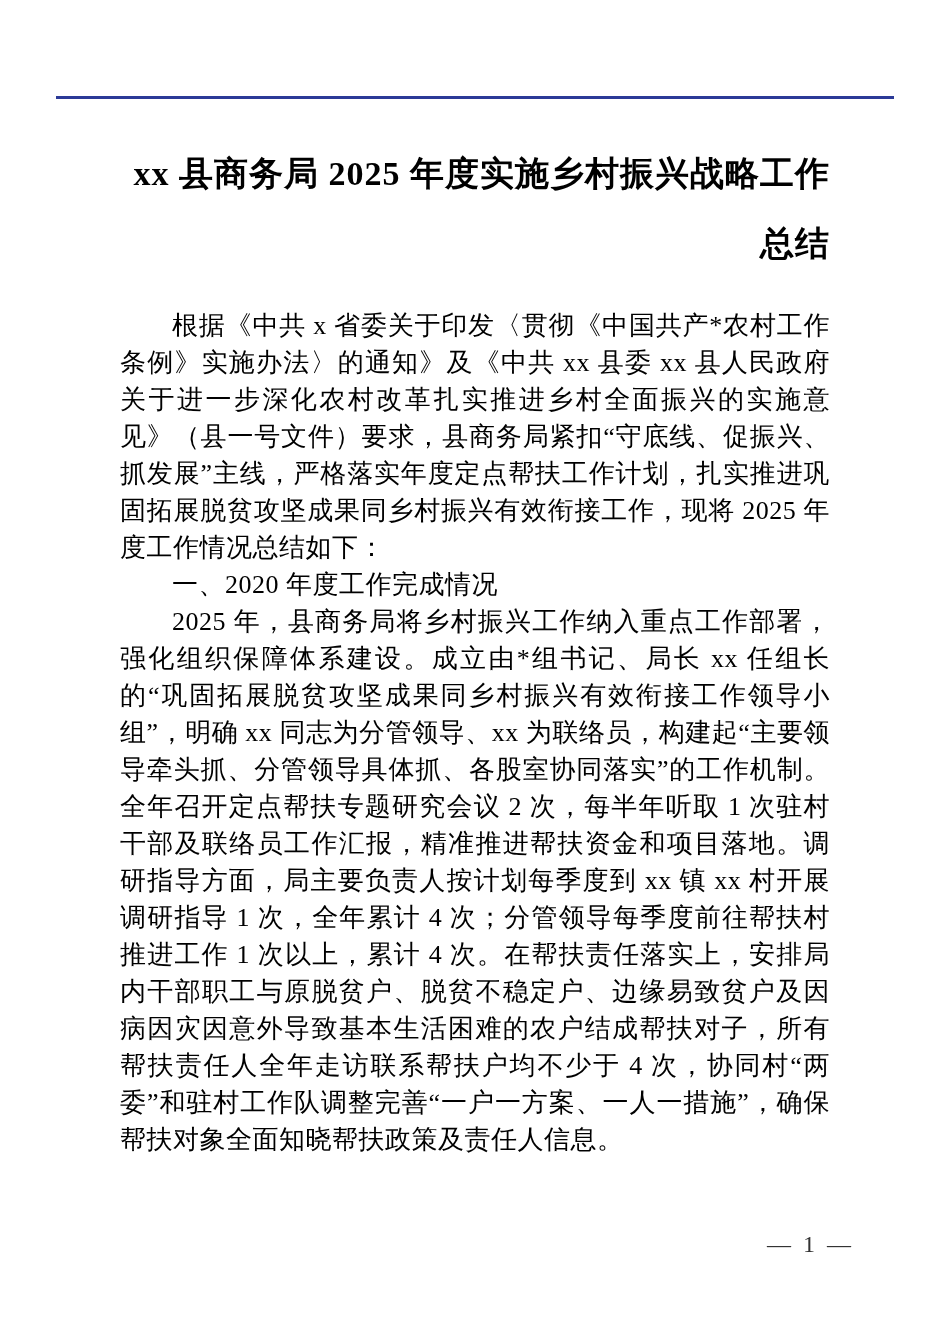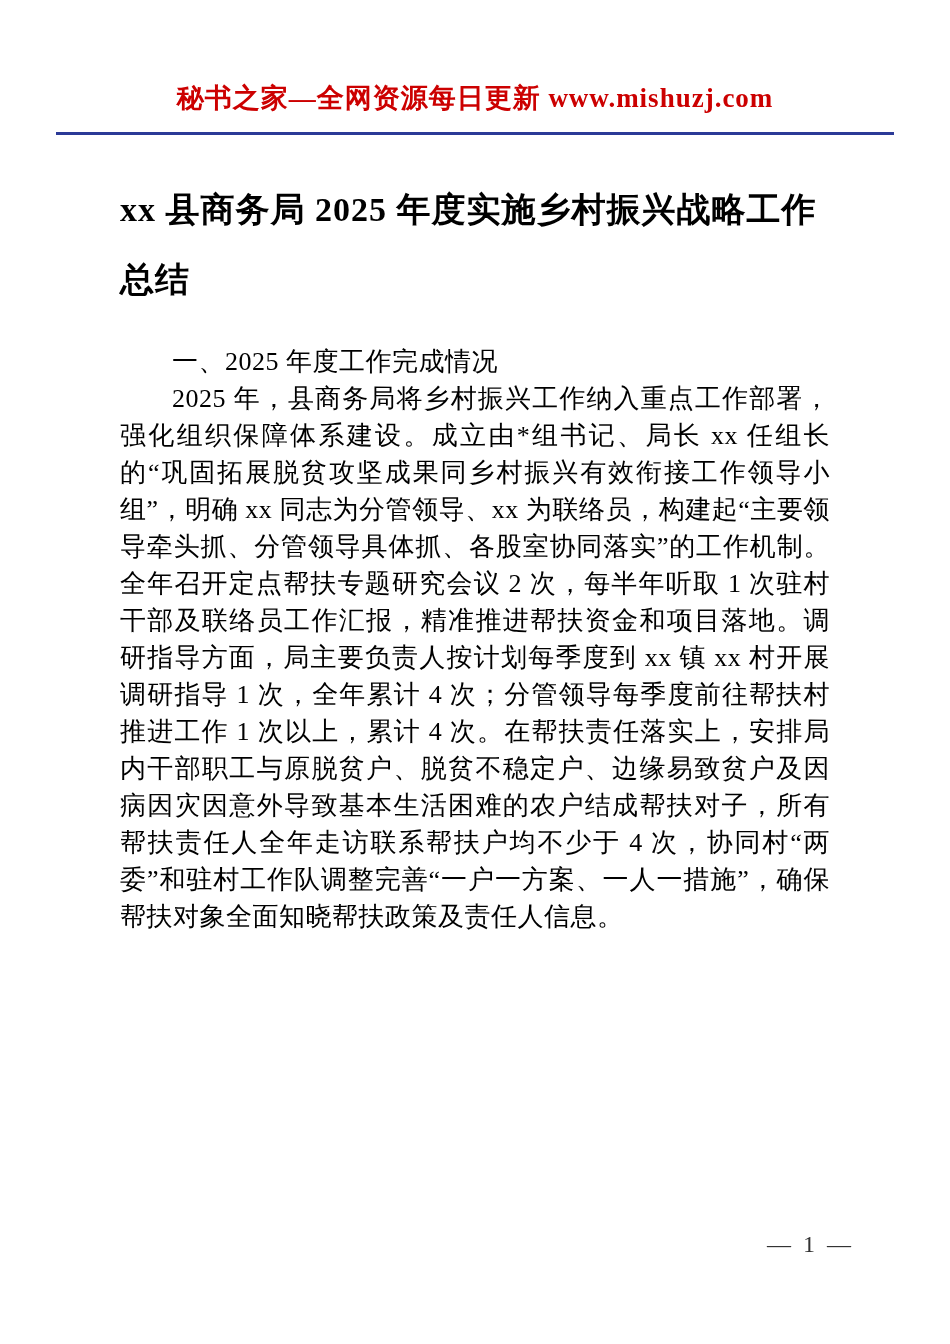--- a/index.html
+++ b/index.html
@@ -28,21 +28,21 @@
   .header-rule {
     border: none;
     border-top: 3px solid #2b3a97;
     margin: 16px -64px 0 -64px;
     height: 0;
   }
   .doc-title {
     margin: 40px 0 0 0;
     font-size: 34px;
     font-weight: 700;
-    text-align: left;
+    text-align: right;
     line-height: 70px;
     letter-spacing: 1px;
     color: #000000;
   }
   .body-text { margin-top: 28px; }
   p.para {
     margin: 0;
     font-size: 26px;
     line-height: 37px;
     text-align: justify;
@@ -57,28 +57,26 @@
     font-size: 24px;
     letter-spacing: 3px;
     color: #333333;
   }
 </style>
 </head>
 <body>
 
 <div class="page">
 
-  <div class="site-header">
-    <span>秘书之家—全网资源每日更新 www.mishuzj.com</span>
-  </div>
 
   <hr class="header-rule">
 
   <h1 class="doc-title">xx 县商务局 2025 年度实施乡村振兴战略工作总结</h1>
 
   <div class="body-text">
-    <p class="para">一、2025 年度工作完成情况</p>
+    <p class="para">根据《中共 x 省委关于印发〈贯彻《中国共产*农村工作条例》实施办法〉的通知》及《中共 xx 县委 xx 县人民政府关于进一步深化农村改革扎实推进乡村全面振兴的实施意见》（县一号文件）要求，县商务局紧扣“守底线、促振兴、抓发展”主线，严格落实年度定点帮扶工作计划，扎实推进巩固拓展脱贫攻坚成果同乡村振兴有效衔接工作，现将 2025 年度工作情况总结如下：</p>
+    <p class="para">一、2020 年度工作完成情况</p>
     <p class="para">2025 年，县商务局将乡村振兴工作纳入重点工作部署，强化组织保障体系建设。成立由*组书记、局长 xx 任组长的“巩固拓展脱贫攻坚成果同乡村振兴有效衔接工作领导小组”，明确 xx 同志为分管领导、xx 为联络员，构建起“主要领导牵头抓、分管领导具体抓、各股室协同落实”的工作机制。全年召开定点帮扶专题研究会议 2 次，每半年听取 1 次驻村干部及联络员工作汇报，精准推进帮扶资金和项目落地。调研指导方面，局主要负责人按计划每季度到 xx 镇 xx 村开展调研指导 1 次，全年累计 4 次；分管领导每季度前往帮扶村推进工作 1 次以上，累计 4 次。在帮扶责任落实上，安排局内干部职工与原脱贫户、脱贫不稳定户、边缘易致贫户及因病因灾因意外导致基本生活困难的农户结成帮扶对子，所有帮扶责任人全年走访联系帮扶户均不少于 4 次，协同村“两委”和驻村工作队调整完善“一户一方案、一人一措施”，确保帮扶对象全面知晓帮扶政策及责任人信息。</p>
   </div>
 
   <div class="page-number">— 1 —</div>
 
 </div>
 
 </body></html>

